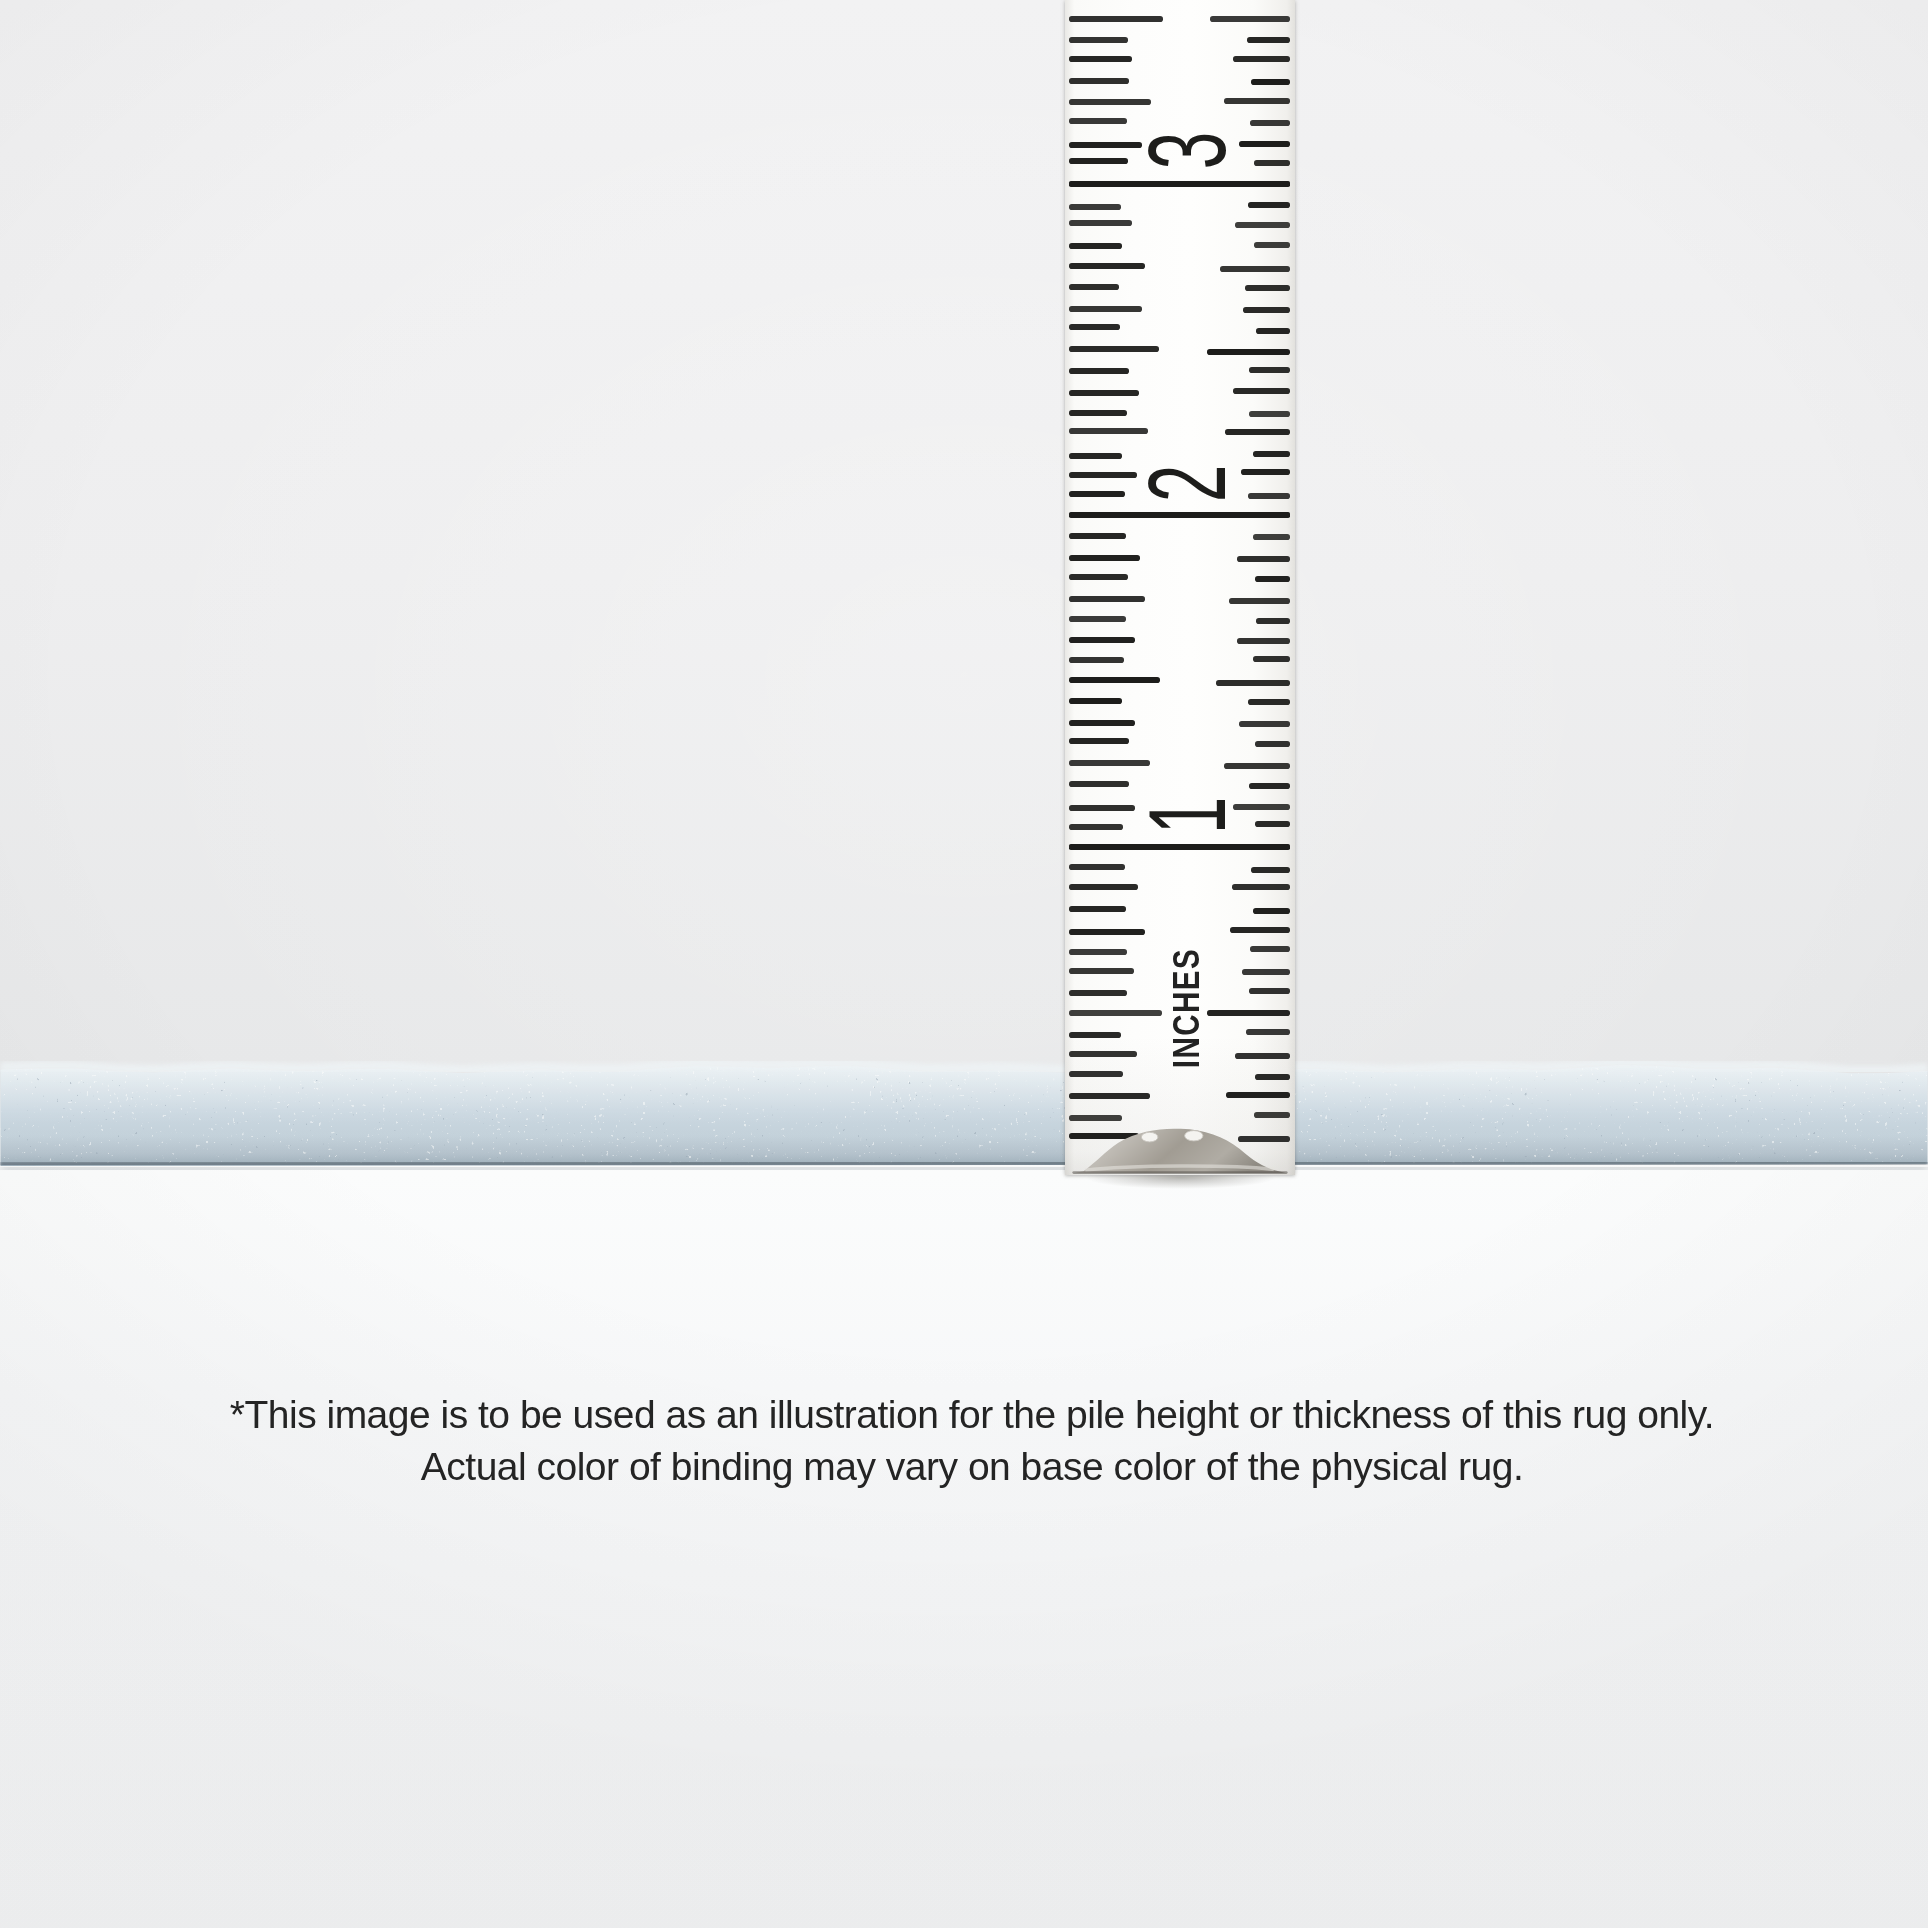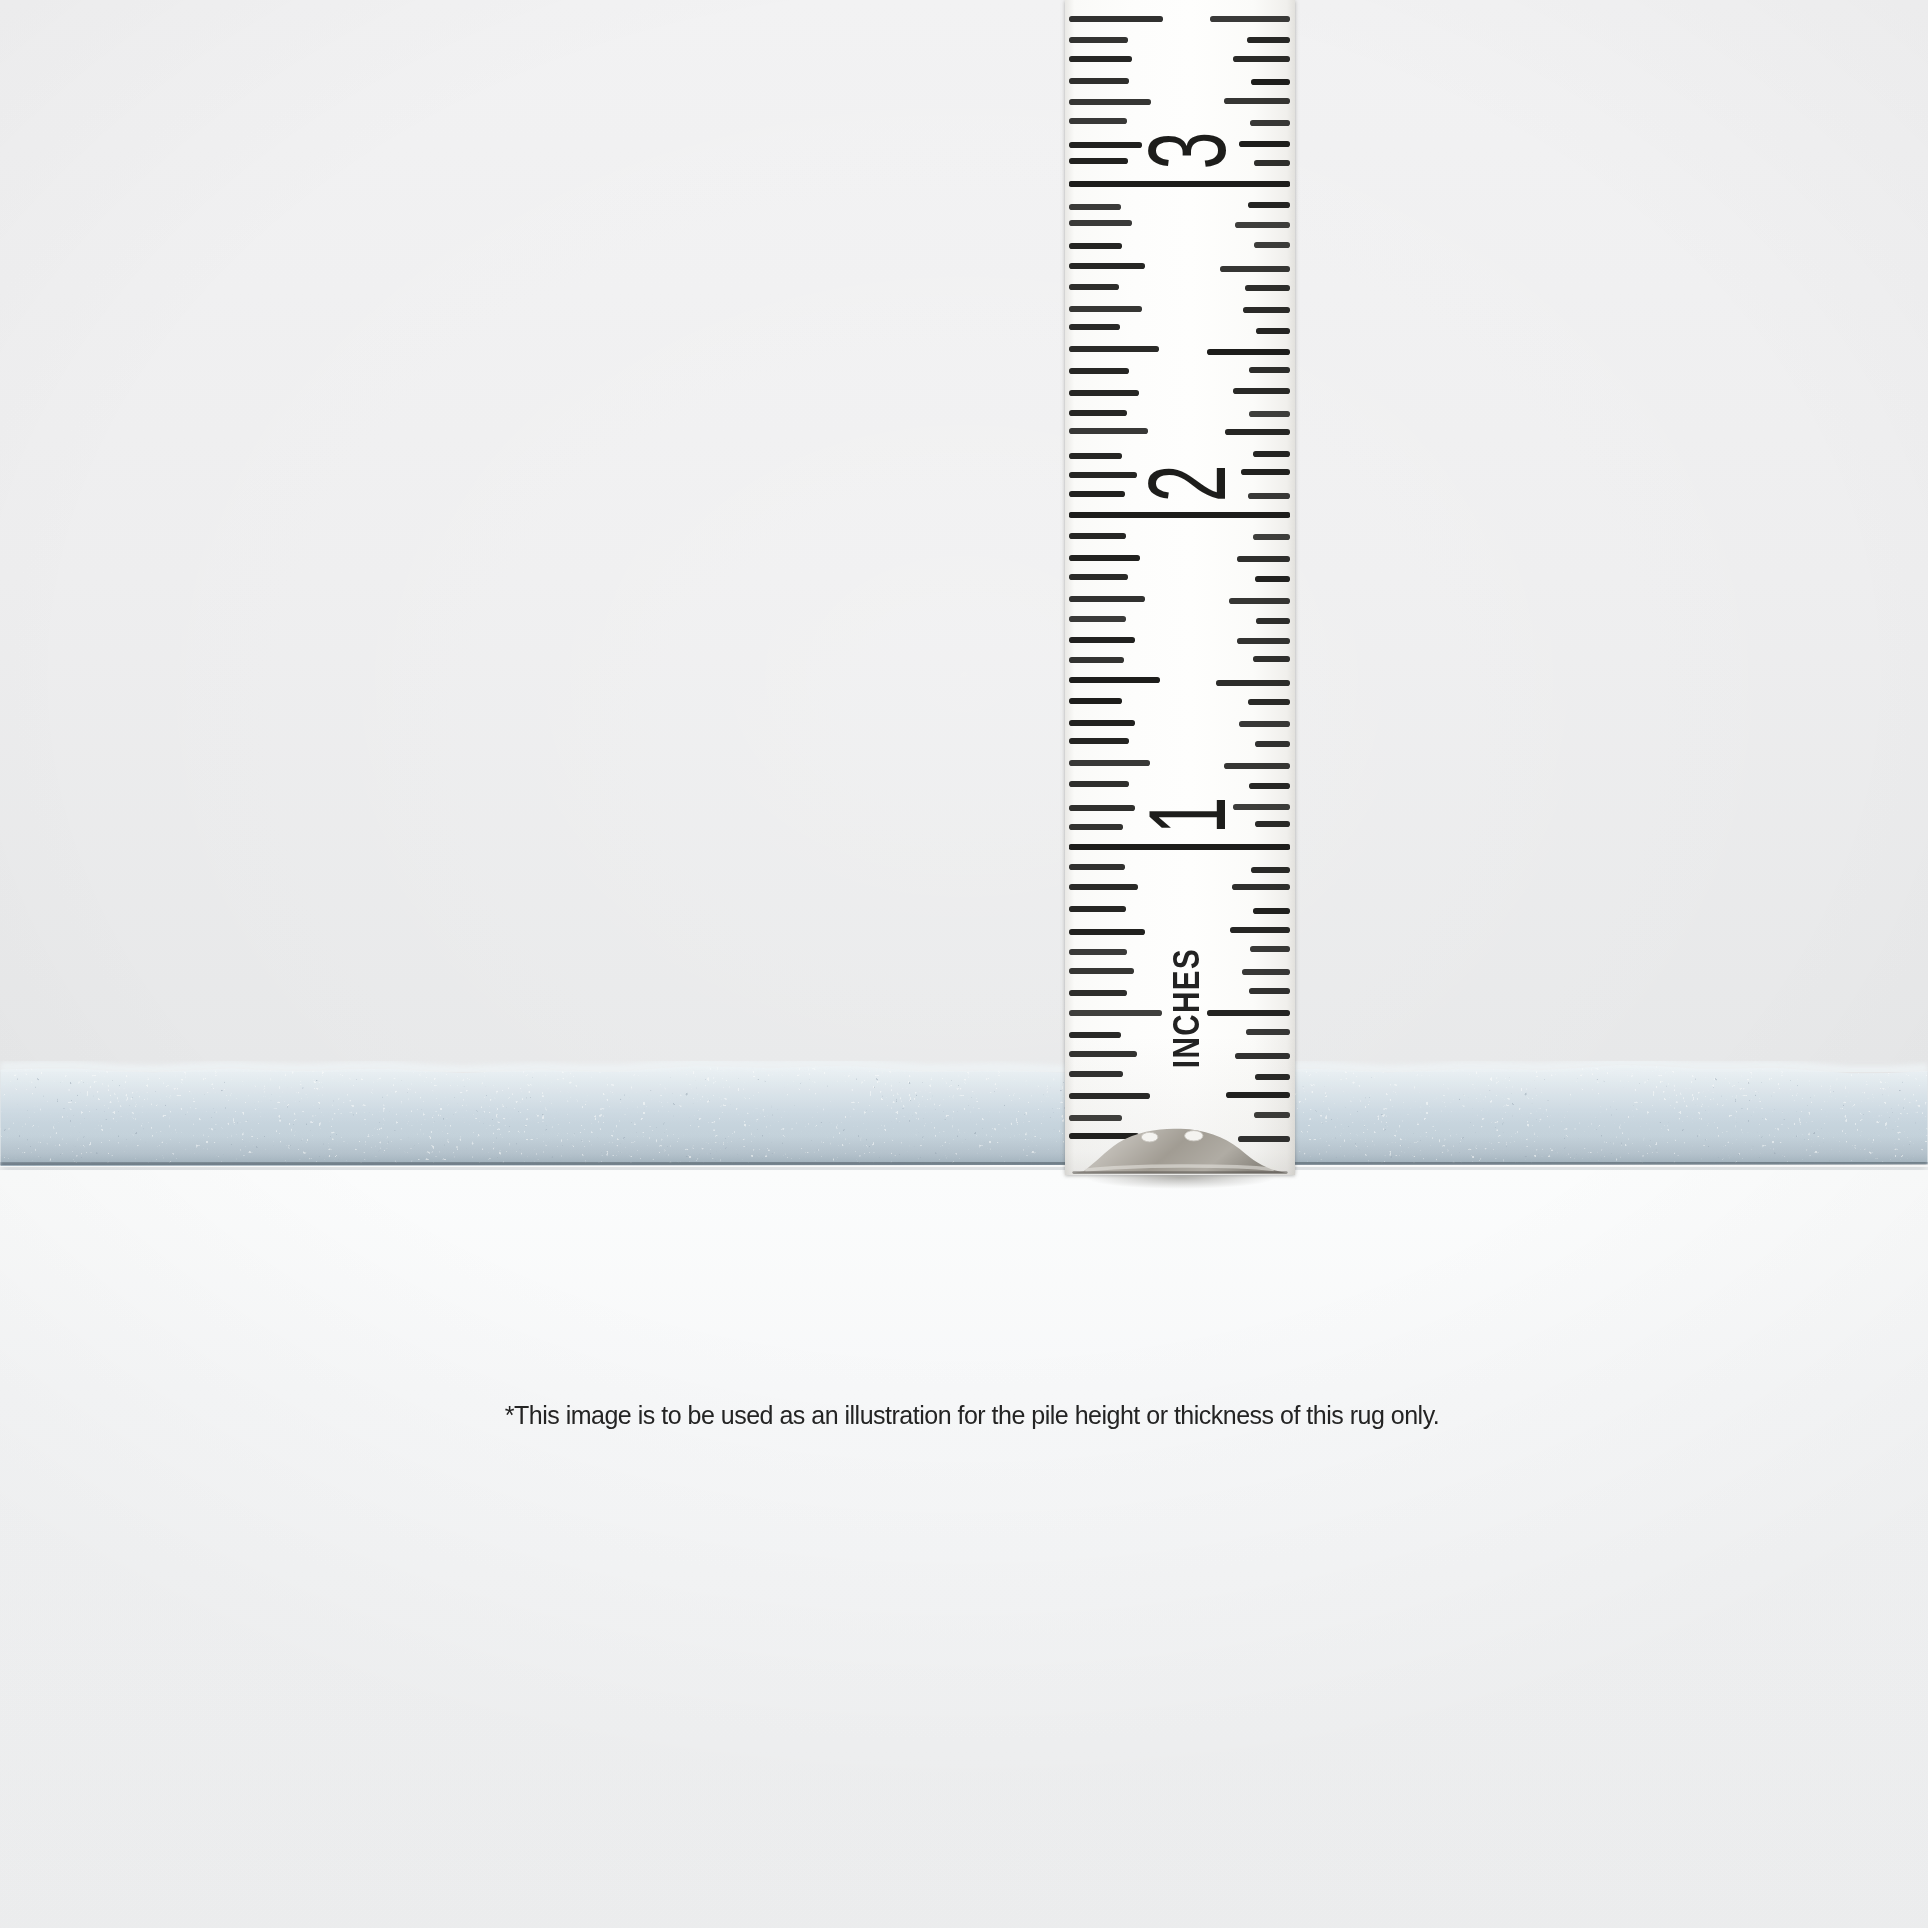--- a/index.html
+++ b/index.html
@@ -53,21 +53,21 @@
 
   .tip-shadow{
     position:absolute;left:1049px;top:1166px;width:263px;height:31px;z-index:4;
     background:radial-gradient(ellipse 50% 50% at 50% 38%, rgba(95,92,85,0.42) 0%, rgba(95,92,85,0.15) 45%, rgba(95,92,85,0) 72%);
   }
 
   
   .caption{
     position:absolute;left:0;right:0;top:1389px;z-index:6;
     text-align:center;color:var(--caption-text,#242424);
-    font-size:25px;line-height:52px;letter-spacing:-0.5px;padding-left:16px;
+    font-size:39px;line-height:52px;letter-spacing:-0.5px;padding-left:16px;
   }
 </style>
 </head>
 <body>
 
 <div class="scene">
 
   <svg class="rug-svg" width="1928" height="156" viewBox="0 0 2100 170">
     <defs>
       <linearGradient id="rugGrad" x1="0" y1="0" x2="0" y2="1">
@@ -257,16 +257,17 @@
       <path d="M10,52 L20,50 C34,40 44,28 58,19 C80,6 104,3 126,4 C152,5 172,12 190,26 C200,34 210,44 228,49 L240,52 Z" fill="url(#metalGrad)"></path>
       <path d="M22,49 C70,43 185,43 227,48" stroke="#e5e3de" stroke-width="4" fill="none" opacity="0.6"></path>
       <ellipse cx="92" cy="13" rx="9" ry="5.2" fill="#f4f3f0" stroke="#c7c4be" stroke-width="1"></ellipse>
       <ellipse cx="140" cy="11.5" rx="10" ry="5.6" fill="#f4f3f0" stroke="#c7c4be" stroke-width="1"></ellipse>
       <rect x="8" y="50" width="234" height="3" rx="1.5" fill="#55524c" opacity="0.55"></rect>
     </svg>
   </div>
 
   <div class="caption">
     <div>*This image is to be used as an illustration for the pile height or thickness of this rug only.</div>
+    <div>Actual color of binding may vary on base color of the physical rug.</div>
   </div>
 
 </div>
 
 
 </body></html>

